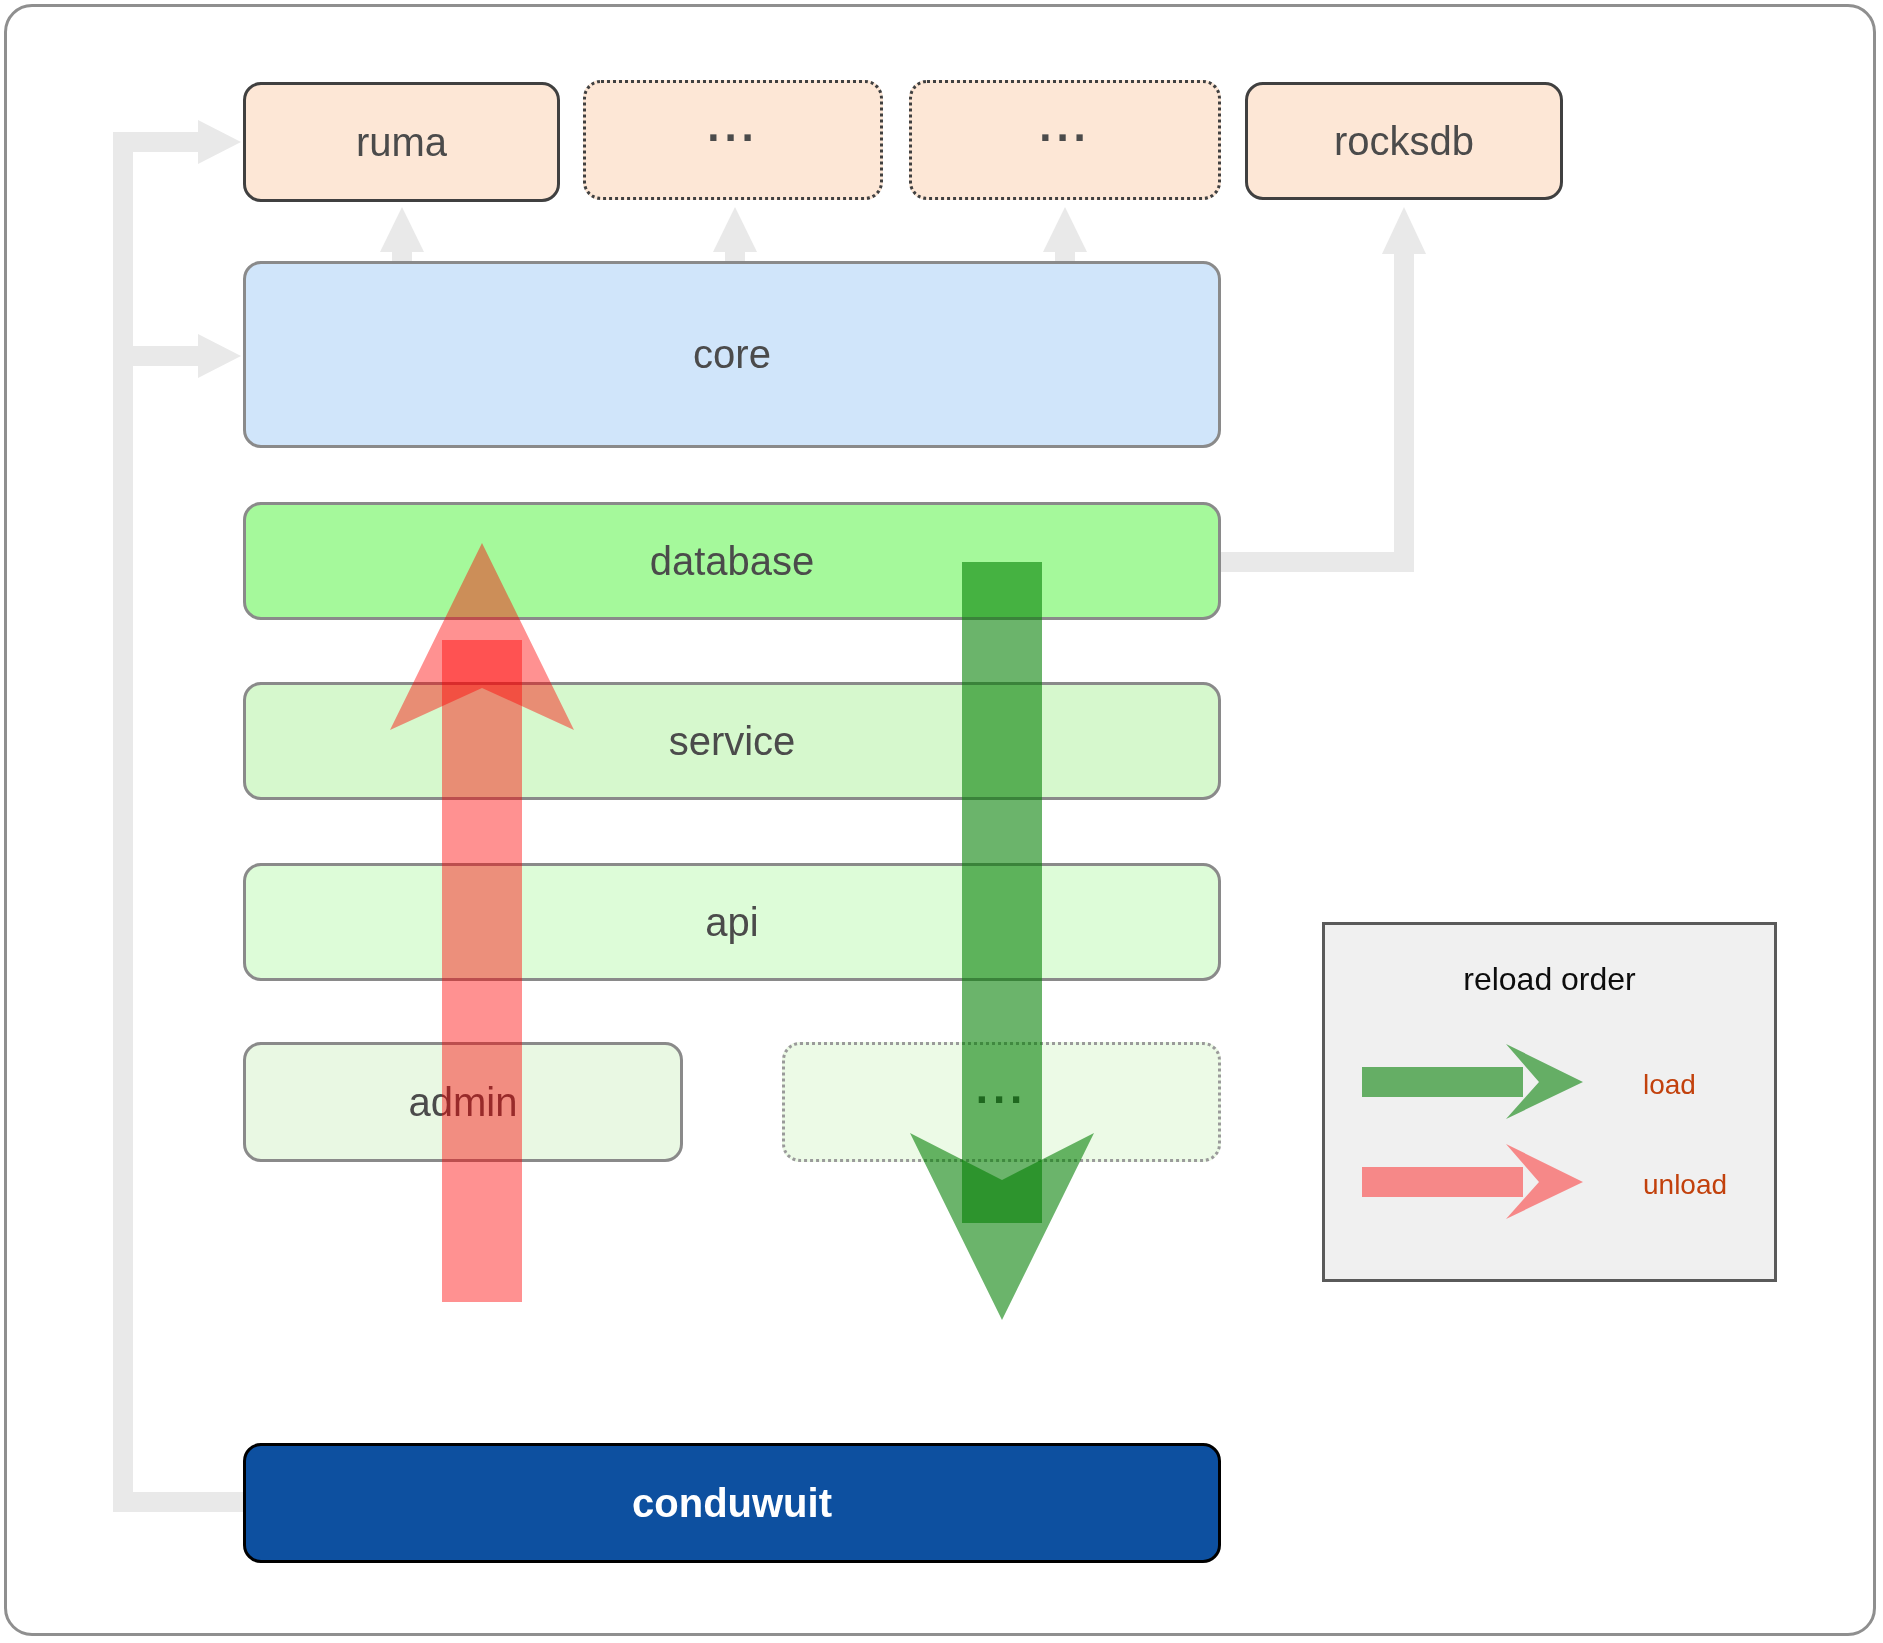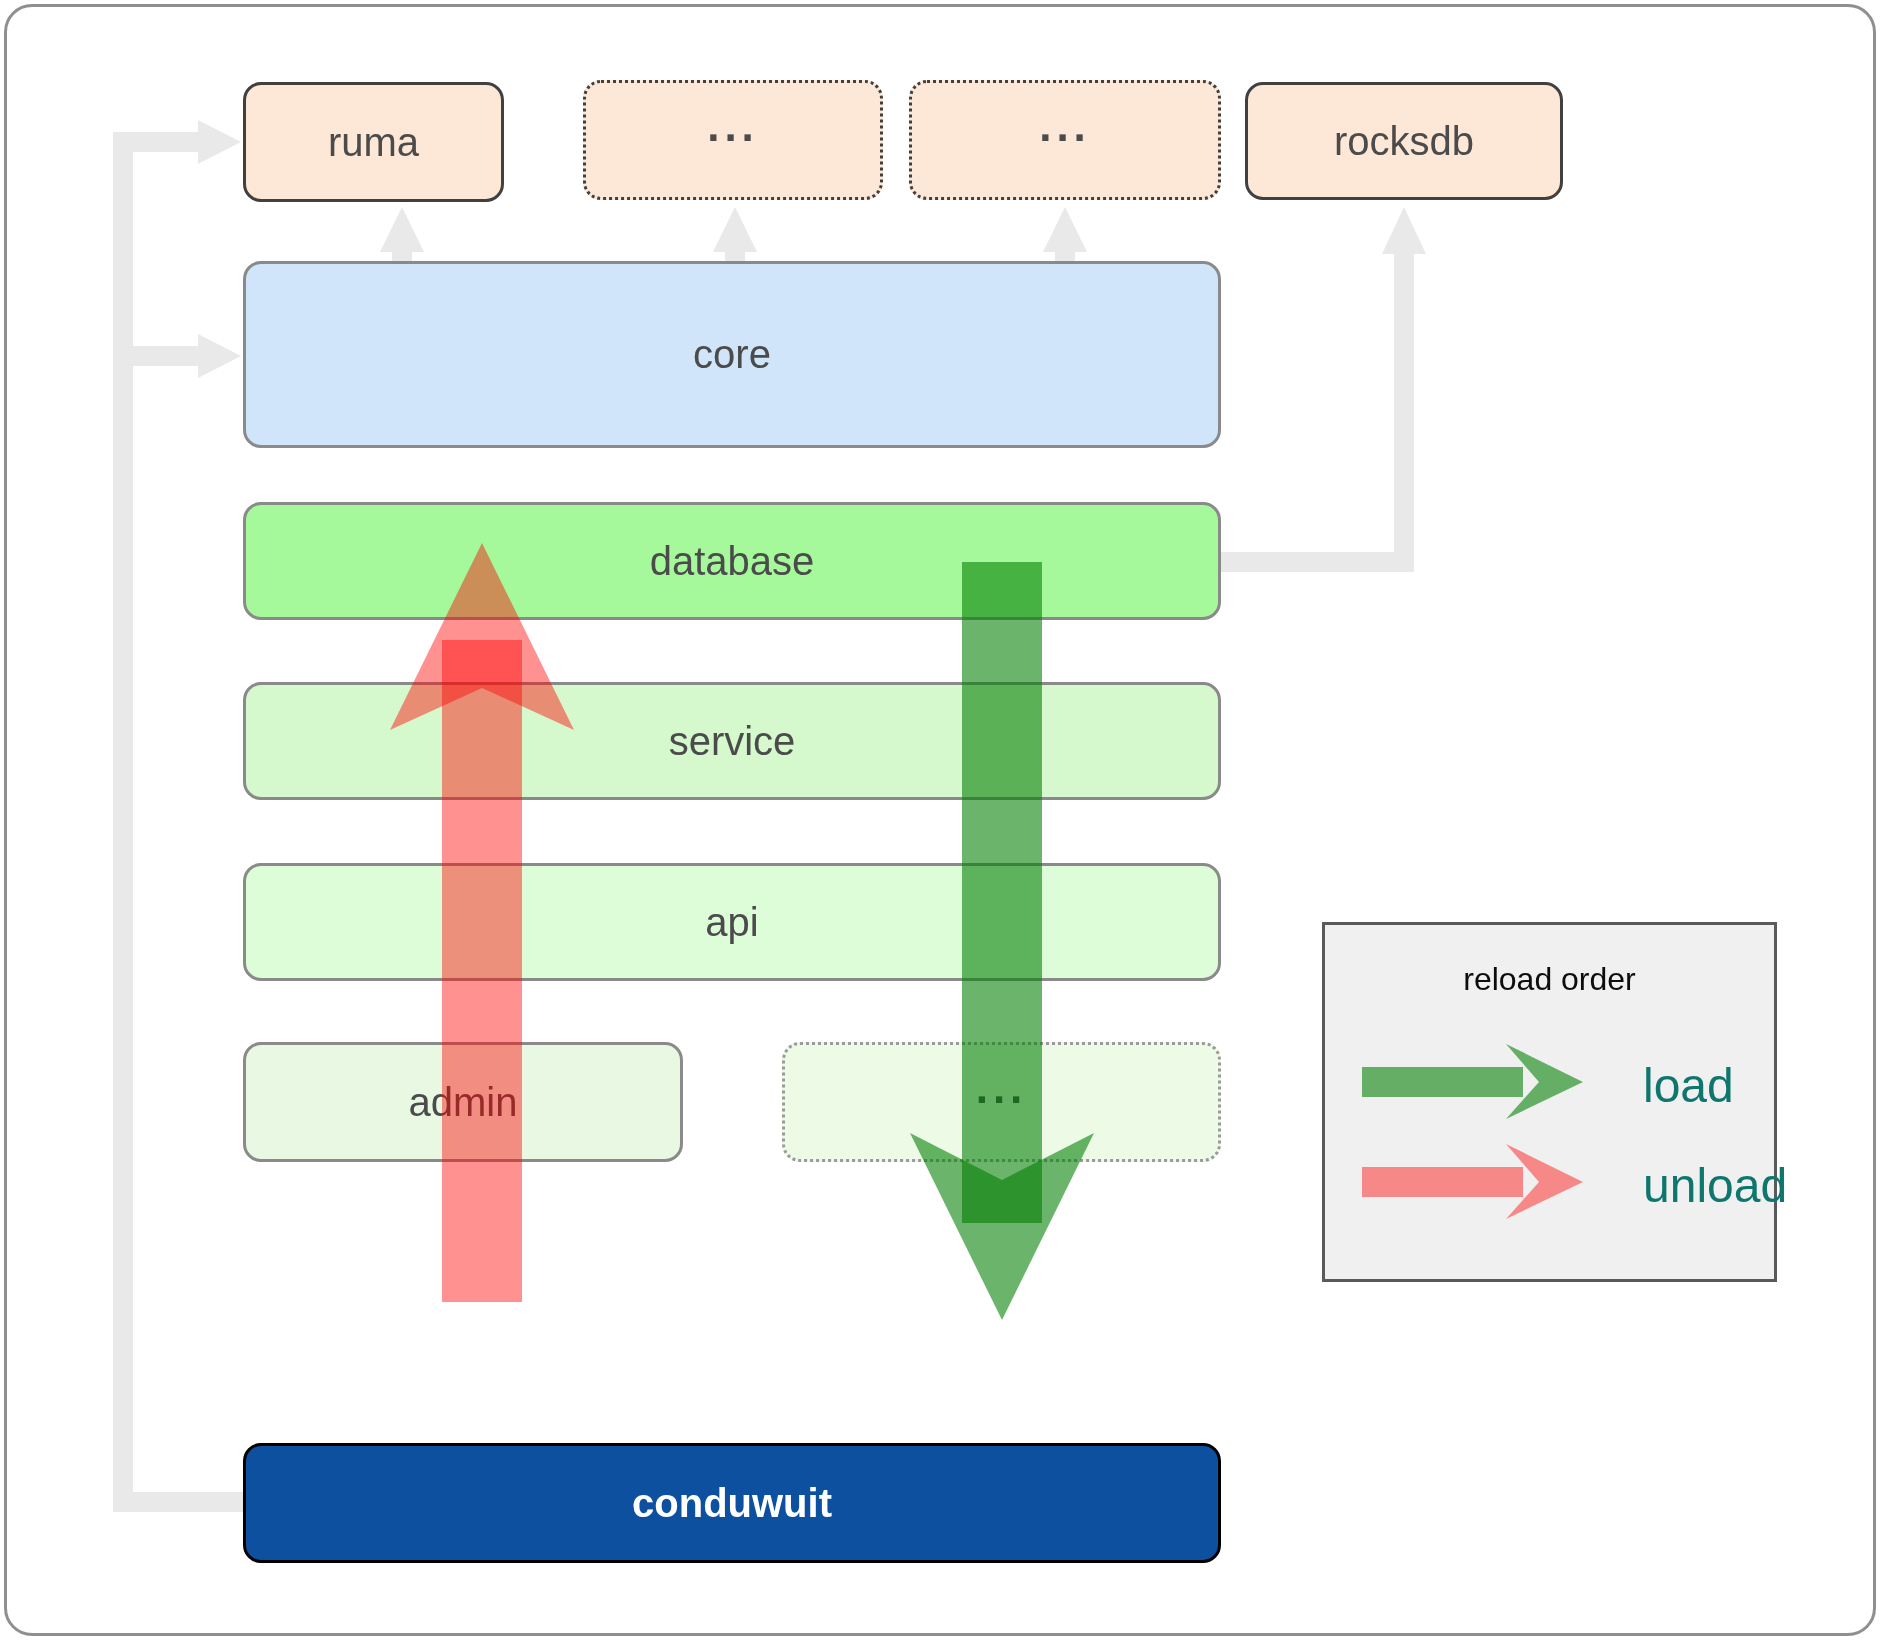--- a/index.html
+++ b/index.html
@@ -12,40 +12,40 @@
   #arrow-layer{z-index:3;}
   .node{position:absolute;box-sizing:border-box;border-radius:18px;display:flex;
         align-items:center;justify-content:center;z-index:2;
         font-size:40px;color:#4b4b4b;}
   .solid-dark{border:3px solid #404040;}
   .dotted-dark{border:3px dotted #404040;}
   .solid-gray{border:3px solid #8a8a8a;}
   .dotted-gray{border:3px dotted #9a9a9a;}
   .dots{font-weight:700;font-size:44px;letter-spacing:5px;transform:translateY(-28%);}
   
-  #node-ruma      {left:243px;top:82px;  width:261px;height:120px;text-align:right;}
+  #node-ruma      {left:243px;top:82px;  width:317px;height:120px;text-align:right;}
   #node-dots1     {left:583px;top:80px;  width:300px;height:120px;}
   #node-dots2     {left:909px;top:80px;  width:312px;height:120px;}
   #node-rocksdb   {left:1245px;top:82px; width:318px;height:118px;}
   #node-core      {left:243px;top:261px; width:978px;height:187px;}
   #node-database  {left:243px;top:502px; width:978px;height:118px;}
   #node-service   {left:243px;top:682px; width:978px;height:118px;}
   #node-api       {left:243px;top:863px; width:978px;height:118px;}
   #node-admin     {left:243px;top:1042px;width:440px;height:120px;}
   #node-dots3     {left:782px;top:1042px;width:439px;height:120px;}
   #node-router    {left:243px;top:1222px;width:978px;height:120px;}
   #node-conduwuit {left:243px;top:1443px;width:978px;height:120px;border:3px solid #000000;
                    color:#ffffff;font-weight:700;}
   
   #legend{position:absolute;left:1322px;top:922px;width:455px;height:360px;box-sizing:border-box;
           border:3px solid #5a5a5a;z-index:2;}
   #legend-title{position:absolute;left:0;top:36px;width:100%;text-align:center;
                 font-size:32px;color:#0d0d0d;}
   .legend-item-label{position:absolute;left:318px;height:52px;display:flex;align-items:center;
-                     font-size:48px;color:#0f766e;}
+                     font-size:28px;color:#c2410c;}
   #legend-load-label{top:134px;}
   #legend-unload-label{top:234px;}
 </style>
 </head>
 <body>
 
 <div id="canvas">
 
   <div id="page-border"></div>
 

